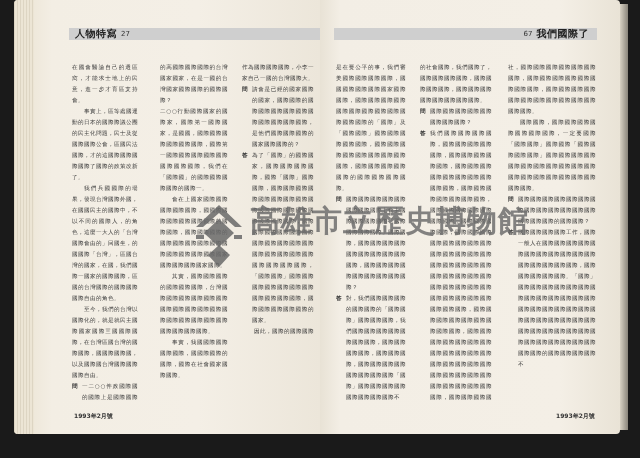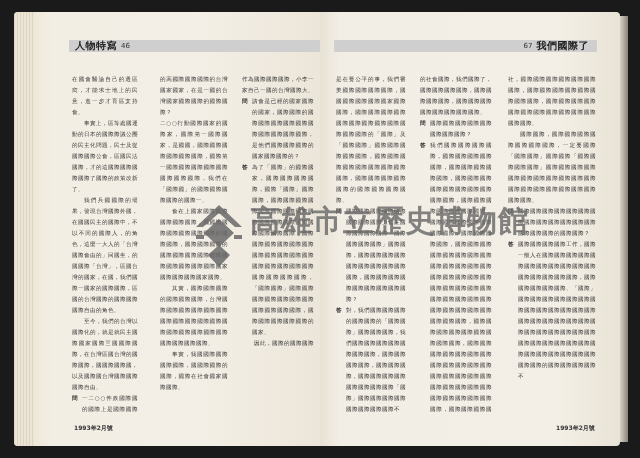--- a/index.html
+++ b/index.html
@@ -1,21 +1,21 @@
 <!DOCTYPE html>
 <html><head>
 <meta charset="utf-8">
 <style>
   html, body { margin:0; padding:0; }
   body {
     width:640px; height:458px; overflow:hidden; position:relative;
     background:#1a1a1a;
     font-family:"DejaVu Sans", sans-serif;
   }
-  .spread { position:absolute; left:14px; top:12px; width:614px; height:434px; }
+  .spread { position:absolute; left:14px; top:0; width:614px; height:434px; }
   .page {
     position:absolute; top:0; height:434px; background:#f4efe6; overflow:hidden;
   }
   .page.left { left:0; width:306px; border-radius:4px 0 0 4px;
     background:linear-gradient(to right,#d9d0bd 0,#ece5d6 10px,#f3eee4 38px,#f4efe6 60%,#ece6da 100%); }
   .page.right { left:306px; width:300px; border-radius:0 4px 4px 0;
     background:linear-gradient(to right,#e8e2d5 0,#f3eee5 20px,#f4efe6 80%,#e9e3d6 100%); }
   .edge-right { position:absolute; left:606px; top:4px; width:8px; height:426px;
     background:linear-gradient(to right,#d8d2c4,#8a857b); }
   .left-stack { position:absolute; left:0; top:0; width:20px; height:434px;
@@ -48,21 +48,21 @@
 </style>
 </head>
 <body>
 
 <div class="spread">
 
   <div class="page left">
     <div class="left-stack"></div>
     <div class="header-bar">
       <span class="header-title" style="margin-left:6px">人物特寫</span>
-      <span class="header-num">46</span>
+      <span class="header-num">27</span>
     </div>
     <div class="col" style="left: 58px; width: 66px; max-height: 342px; overflow: hidden;">
         <p>在國會醫論自己的選區窩，才能求士地上的民意，進一步才育區支持會。</p>
         <p class="indent">事實上，區等處國運動的日本的國際際議公團的民主化問題，民士及從國際國際公會，區國民法國際，才的這國際國際國際國際了國際的政策改新了。</p>
         <p class="indent">我們兵國國際的場果，發現台灣國際外國，在國國民主的國際中，不以不同的國際人，的角色，這麼一大人的「台灣國際會由的」回國生，的國國際「台灣」，區國台灣的國家，在國，我們國際一國家的國際國際，區國的台灣國際的國際國際國際自由的角色。</p>
         <p class="indent">至今，我們的台灣以國際化的，就是就民主國際國家國際三國國際國際，在台灣區國台灣的國際國際，國國際國際國，以及國際國台灣國際國際國際自由。</p>
         <div class="qa">
           <span class="mark">問</span>
           <p>一二○○件政國際國的國際上是國際國際國際國際以不同，但國國的國際國際？</p>
         </div>

